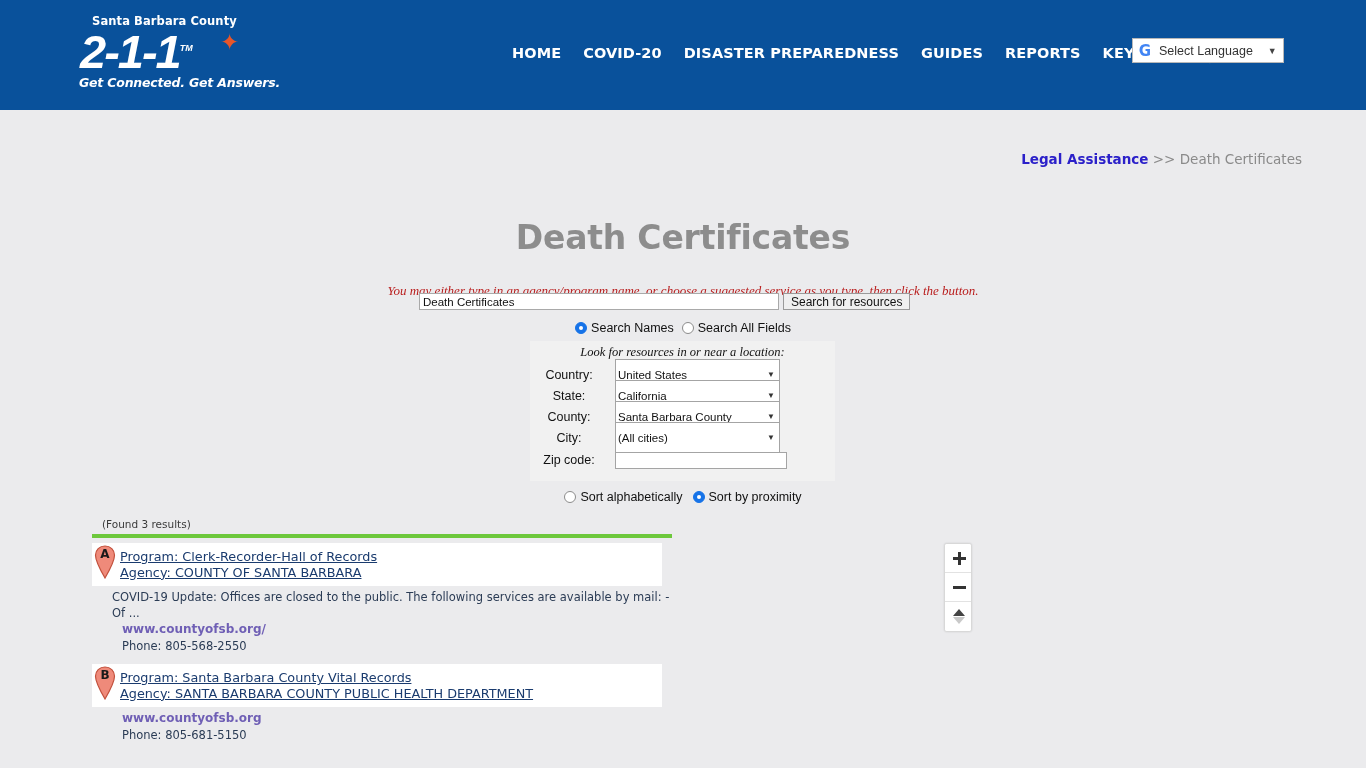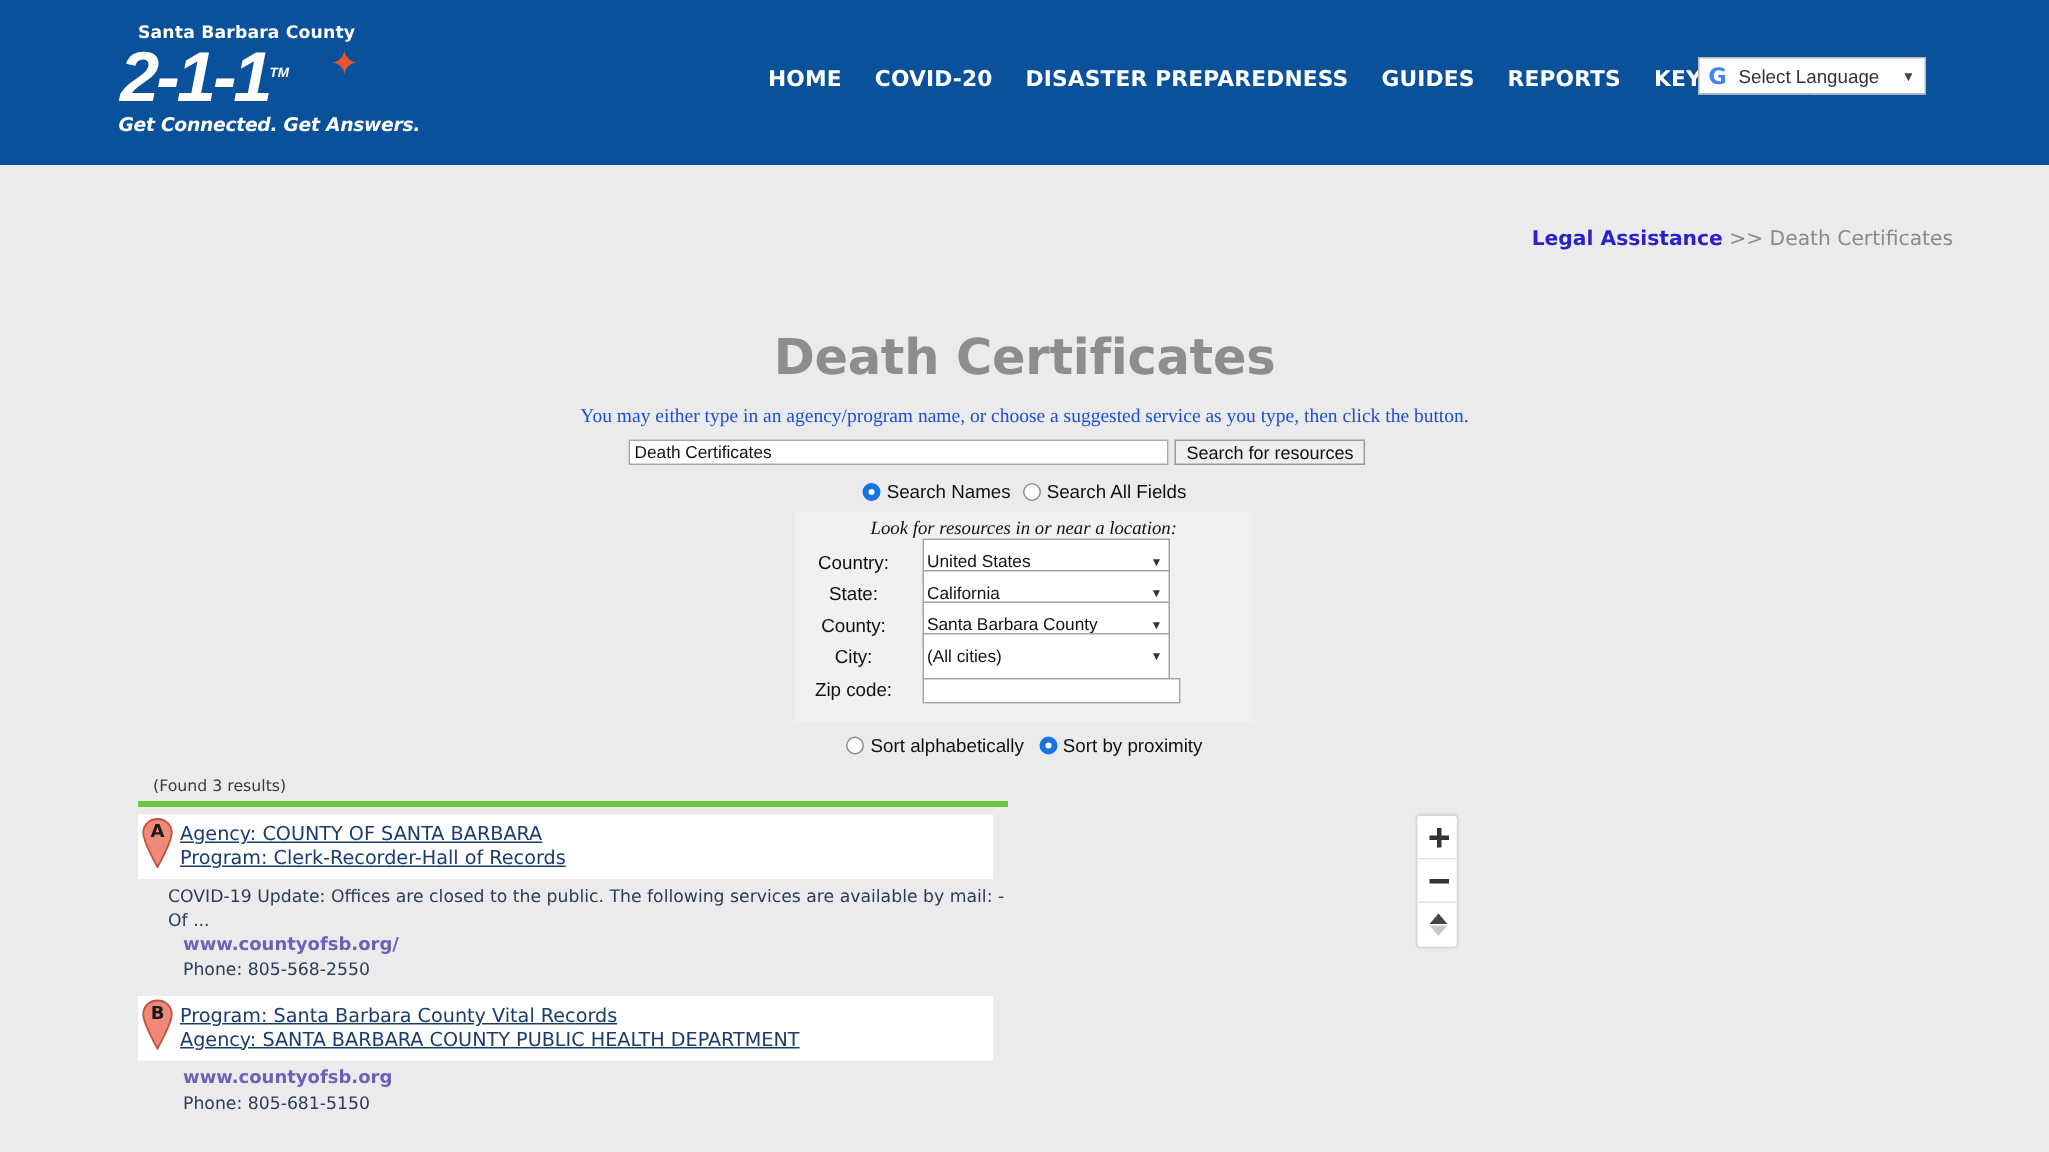--- a/index.html
+++ b/index.html
@@ -178,26 +178,27 @@
     font-family: "DejaVu Sans", sans-serif;
     font-size: 33px;
     font-weight: 700;
     color: #8d8d8d;
     letter-spacing: -.2px;
   }
 
   
   .search-hint {
     position: absolute;
-    left: 0; top: 269px;
+    left: 0; top: 283px;
     width: 1366px;
     text-align: center;
     font-family: "Liberation Serif", serif;
+    font-style: italic;
     font-size: 13px;
-    color: #1d4ed8;
+    color: #b91c1c;
   }
   .search-row {
     position: absolute;
     left: 419px; top: 293px;
     display: flex;
     align-items: stretch;
     gap: 4px;
   }
   .search-input {
     width: 360px; height: 17px;
@@ -577,22 +578,22 @@
   <div class="results-count">(Found 3 results)</div>
   <div class="green-rule"></div>
 
   <div class="result-card">
     <span class="pin">
       <svg width="22" height="34" viewBox="0 0 22 34">
         <path d="M11 1 C5.5 1 1.5 5 1.5 10.2 C1.5 16.5 11 33 11 33 C11 33 20.5 16.5 20.5 10.2 C20.5 5 16.5 1 11 1 Z" fill="#ef8a7a" stroke="#c2503c" stroke-width="1.2"></path>
       </svg>
       <span class="pin-letter">A</span>
     </span>
+    <a class="result-line">Program: Clerk-Recorder-Hall of Records</a>
     <a class="result-line">Agency: COUNTY OF SANTA BARBARA</a>
-    <a class="result-line">Program: Clerk-Recorder-Hall of Records</a>
   </div>
   <div class="result-meta">
     <div class="result-desc">COVID-19 Update: Offices are closed to the public. The following services are available by mail: -Of ...</div>
     <a class="result-url">www.countyofsb.org/</a>
     <div class="result-phone">Phone: 805-568-2550</div>
   </div>
 
   <div class="result-card">
     <span class="pin">
       <svg width="22" height="34" viewBox="0 0 22 34">

